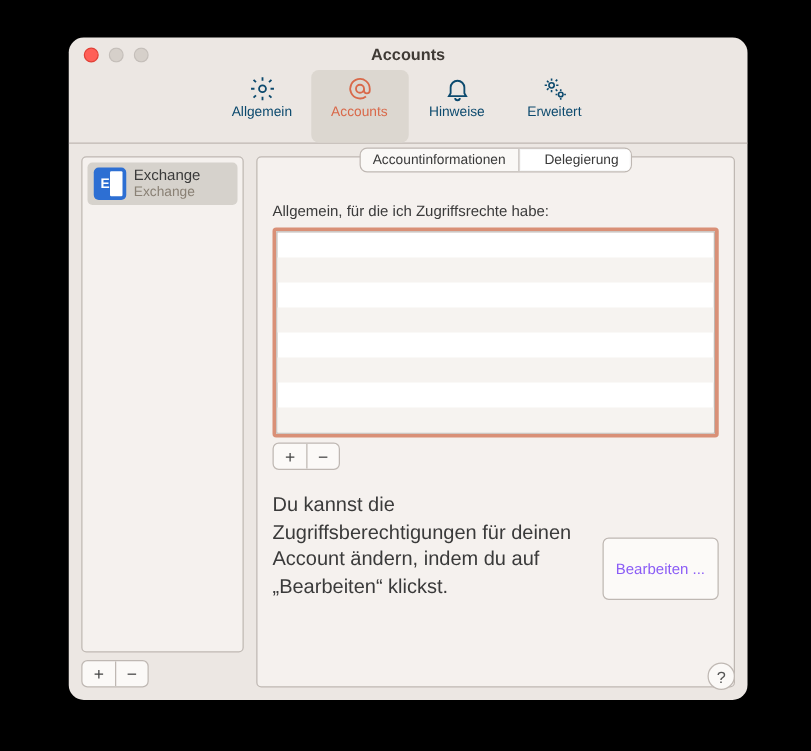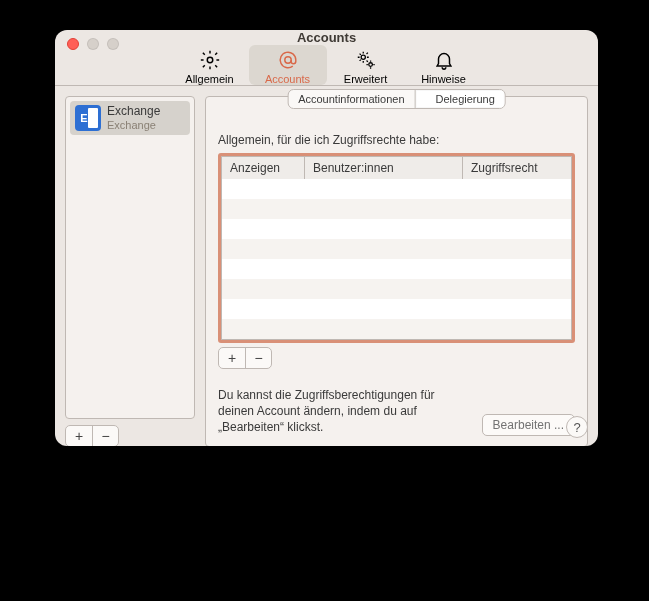--- a/index.html
+++ b/index.html
@@ -11,36 +11,36 @@
     --accent:#d9694a;
     --sidebar-sel:#d6d2cc;
     --tab-sel-bg:#dcd7d0;
     --table-head:#efece9;
     --table-alt:#f6f3f0;
     --highlight:#d99077;
   }
   html,body{margin:0;padding:0;background:#000;font-family:-apple-system,"Helvetica Neue",Arial,sans-serif;color:var(--text);}
   .stage{width:649px;height:601px;position:relative;}
   .window{
-    position:absolute;left:55px;top:30px;width:543px;height:416px;
+    position:absolute;left:55px;top:30px;width:543px;height:530px;
     background:var(--win-bg);
     border-radius:12px;
     box-shadow:0 20px 50px rgba(0,0,0,.55),0 0 0 1px rgba(0,0,0,.3);
     display:flex;flex-direction:column;overflow:hidden;justify-content:space-between;
   }
   
   .titlebar{height:26px;position:relative;display:flex;align-items:center;justify-content:center;}
   .traffic{position:absolute;left:12px;top:8px;display:flex;gap:8px;}
   .dot{width:12px;height:12px;border-radius:50%;background:#d6d0ca;border:1px solid rgba(0,0,0,.08);box-sizing:border-box;}
   .dot.close{background:#ff5f57;border-color:#e14137;}
   .title{font-size:13px;font-weight:600;color:#3f3a35;}
   
   .toolbar{height:58px;display:flex;justify-content:center;border-bottom:1px solid var(--border);}
   .tcells{display:flex;}
-  .tcell{min-width:62px;padding:4px 8px 0;display:flex;flex-direction:column;align-items:center;justify-content:flex-start;border-radius:6px;color:#000000;}
+  .tcell{min-width:62px;padding:4px 8px 0;display:flex;flex-direction:column;align-items:center;justify-content:flex-start;border-radius:6px;color:#0c4a6e;}
   .tcell.sel{background:var(--tab-sel-bg);color:var(--accent);}
   .tcell svg{width:22px;height:22px;}
   .tcell .lbl{font-size:11px;margin-top:2px;}
   
   .content{flex:1;display:flex;padding:10px;gap:10px;}
   .sidebar{
     width:130px;display:flex;flex-direction:column;
   }
   .accounts-list{
     flex:1;background:var(--panel-bg);border:1px solid var(--border);border-radius:4px;padding:4px;
@@ -87,23 +87,23 @@
   .thead{display:flex;background:var(--table-head);}
   .thead div{padding:4px 8px;}
   .thead div + div{border-left:1px solid var(--border);}
   .col-show{width:66px;}
   .col-user{flex:1;}
   .col-perm{width:92px;}
   .tbody .row{height:20px;}
   .tbody .row:nth-child(even){background:var(--table-alt);}
   .under-pm{margin-top:4px;}
   .footer-row{margin-top:18px;display:flex;align-items:flex-end;gap:12px;}
-  .hint{font-size:12px;flex:1;line-height:1.35;}
+  .hint{font-size:16px;flex:1;line-height:1.35;}
   .edit-btn{
-    background:#fcfaf8;border:1px solid var(--border);border-radius:5px;padding:3px 10px;font-size:12px;color:#737373;cursor:pointer;white-space:nowrap;
+    background:#fcfaf8;border:1px solid var(--border);border-radius:5px;padding:17px 10px;font-size:12px;color:#8b5cf6;cursor:pointer;white-space:nowrap;
   }
   
   .help{
     position:absolute;right:10px;bottom:8px;width:20px;height:20px;border-radius:50%;
     border:1px solid var(--border);background:#fbf9f7;display:flex;align-items:center;justify-content:center;
     font-size:13px;color:#555;cursor:pointer;
   }
 </style>
 </head>
 <body>
@@ -129,34 +129,34 @@
         <span class="lbl">Allgemein</span>
       </div>
       <div class="tcell sel">
         <svg viewBox="0 0 24 24" fill="none" stroke="currentColor" stroke-width="1.6">
               <circle cx="12" cy="12" r="3.5"></circle>
               <path d="M15.5 12v1.5a2.5 2.5 0 0 0 5 0V12a8.5 8.5 0 1 0-3.3 6.7"></path>
             </svg>
         <span class="lbl">Accounts</span>
       </div>
       <div class="tcell">
+        <svg viewBox="0 0 24 24" fill="none" stroke="currentColor" stroke-width="1.6">
+              <path d="M6 16V11a6 6 0 1 1 12 0v5l1.5 2.5H4.5L6 16z"></path>
+              <path d="M10 20a2 2 0 0 0 4 0"></path>
+            </svg>
+        <span class="lbl">Hinweise</span>
+      </div>
+      <div class="tcell">
         <svg viewBox="0 0 24 24" fill="none" stroke="currentColor" stroke-width="1.4">
               <circle cx="9" cy="9" r="2.3"></circle>
               <path d="M9 3v2M9 13v2M3 9h2M13 9h2M5 5l1.4 1.4M12.6 12.6 14 14M5 13l1.4-1.4M12.6 5.4 14 4"></path>
               <circle cx="17" cy="17" r="2"></circle>
               <path d="M17 12.5v1.5M17 20v1.5M12.5 17H14M20 17h1.5"></path>
             </svg>
         <span class="lbl">Erweitert</span>
-      </div>
-      <div class="tcell">
-        <svg viewBox="0 0 24 24" fill="none" stroke="currentColor" stroke-width="1.6">
-              <path d="M6 16V11a6 6 0 1 1 12 0v5l1.5 2.5H4.5L6 16z"></path>
-              <path d="M10 20a2 2 0 0 0 4 0"></path>
-            </svg>
-        <span class="lbl">Hinweise</span>
       </div>
     </div>
   </div>
 
   <div class="content">
     <div class="sidebar">
       <div class="accounts-list">
         <div class="acct">
           <div class="acct-icon">
                 <span>E</span>
@@ -178,25 +178,20 @@
     <div class="right">
       <div class="seg">
         <div>Accountinformationen</div>
         <div class="sel">Delegierung</div>
       </div>
 
       <div class="sect-label">Allgemein, für die ich Zugriffsrechte habe:</div>
 
       <div class="table-wrap">
         <div class="table">
-          <div class="thead">
-            <div class="col-show">Anzeigen</div>
-            <div class="col-user">Benutzer:innen</div>
-            <div class="col-perm">Zugriffsrecht</div>
-          </div>
           <div class="tbody">
             <div class="row"></div>
             <div class="row"></div>
             <div class="row"></div>
             <div class="row"></div>
             <div class="row"></div>
             <div class="row"></div>
             <div class="row"></div>
             <div class="row"></div>
           </div>

